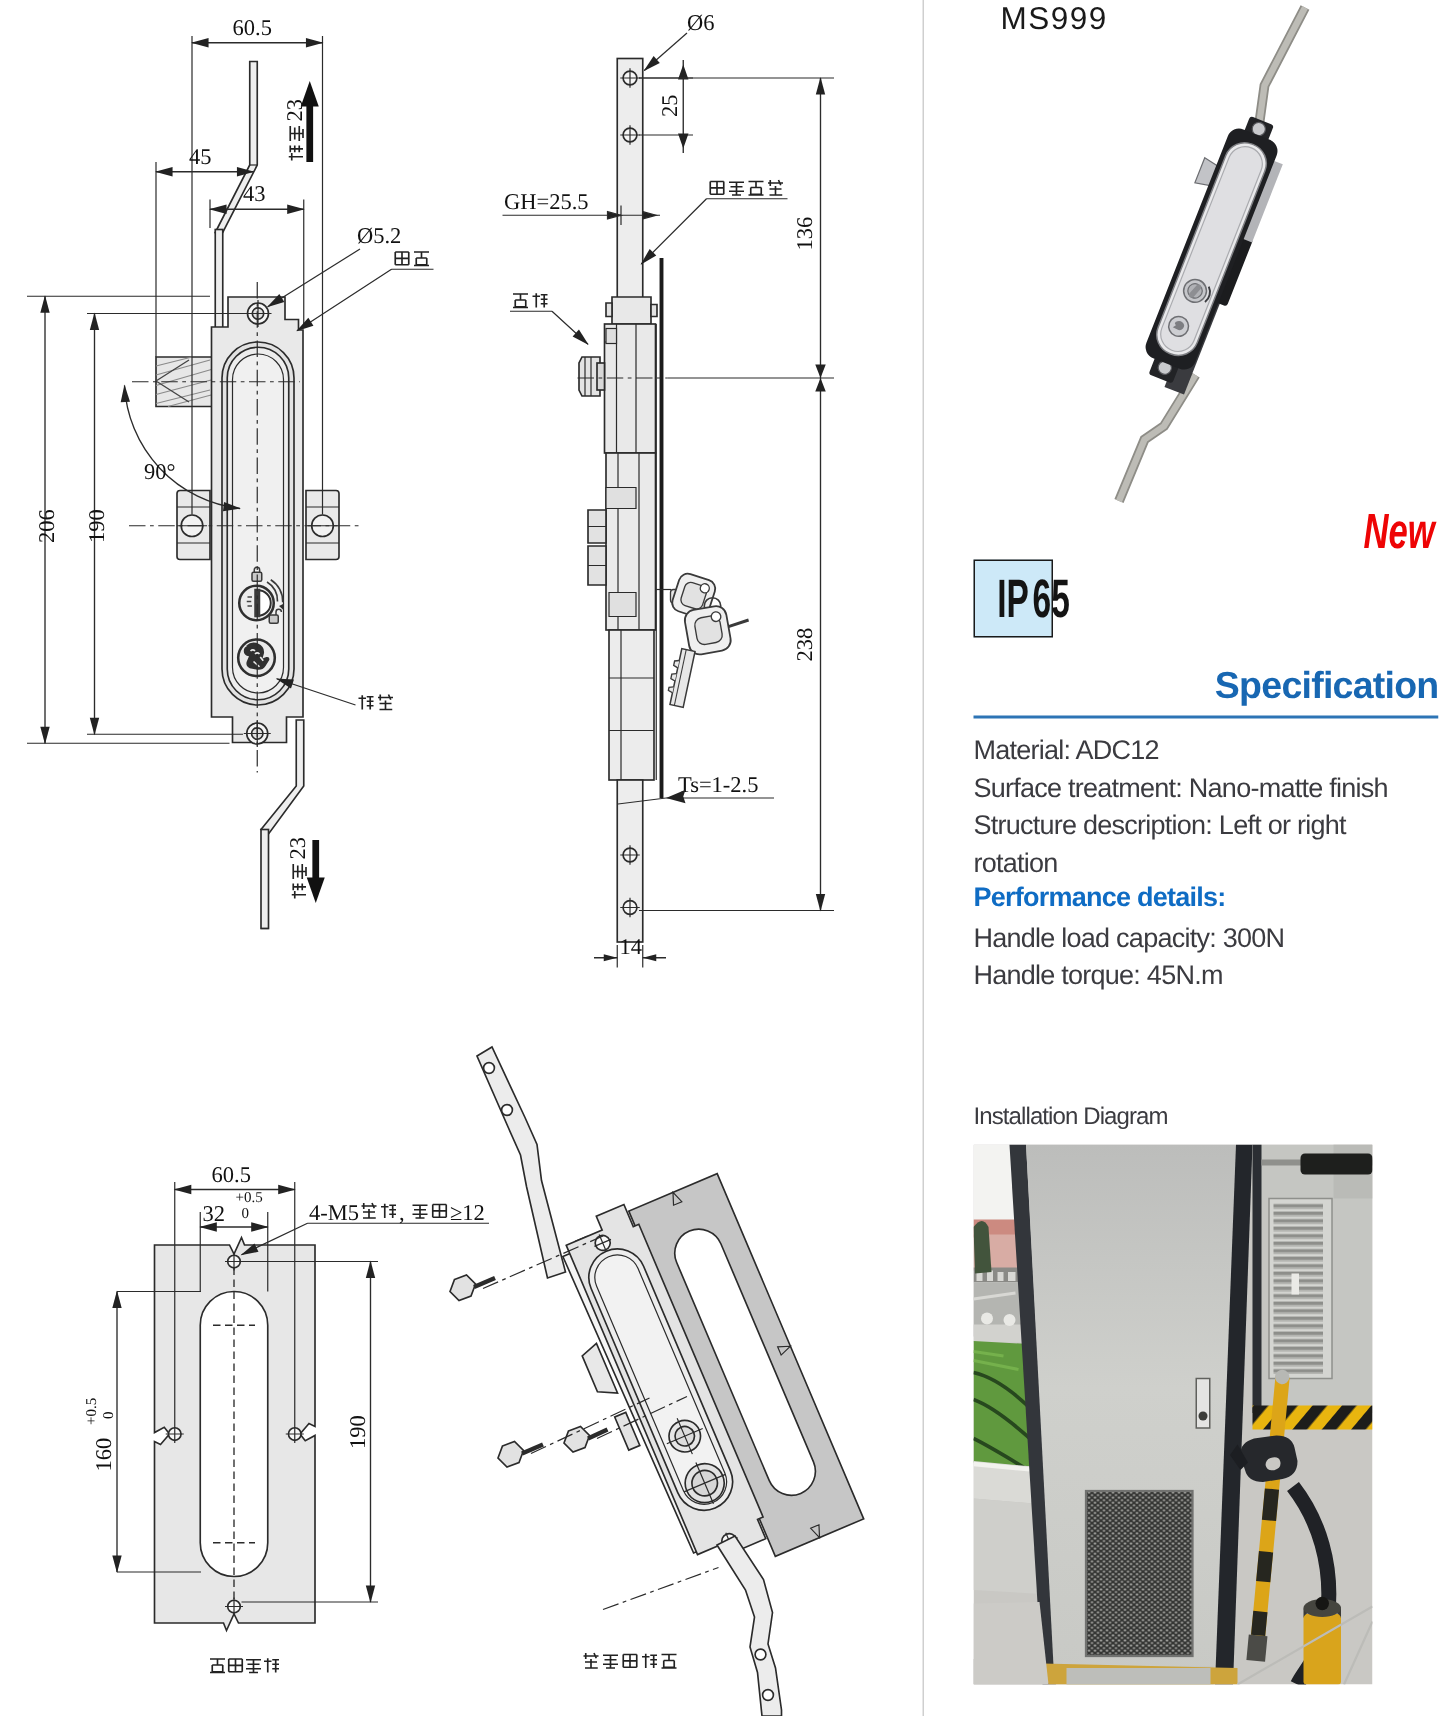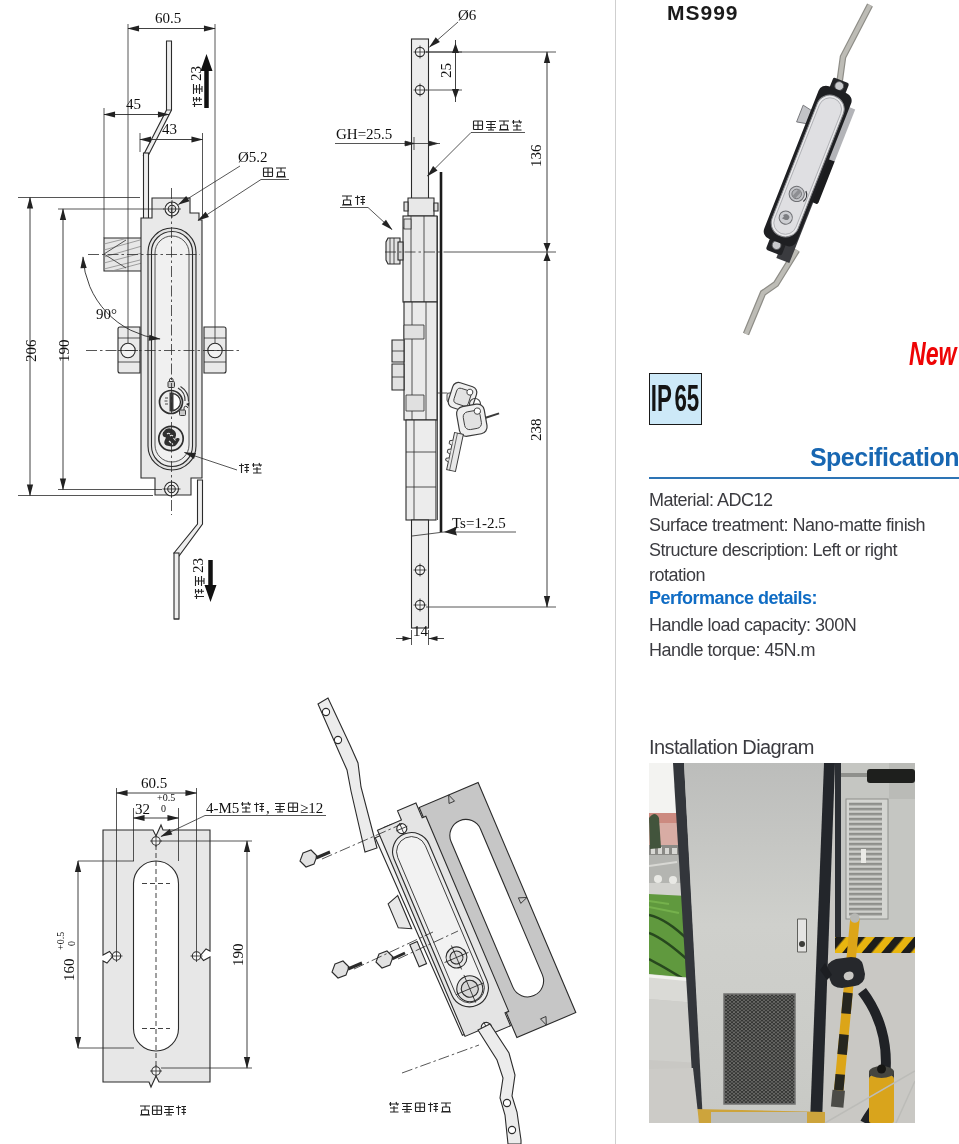--- a/index.html
+++ b/index.html
@@ -1,27 +1,27 @@
 <!DOCTYPE html>
 <html><head>
 <meta charset="utf-8">
 <style>
   html,body{margin:0;padding:0;}
   body{width:959px;height:1144px;background:#ffffff;font-family:"Liberation Sans",sans-serif;position:relative;overflow:hidden;}
   .abs{position:absolute;}
   #vsep{position:absolute;left:615px;top:0;width:1px;height:1144px;background:#cfcfcf;}
-  #ms999{left:667px;top:1px;font-size:21px;font-weight:bold;color:#1a1a1a;letter-spacing:1px;}
+  #ms999{left:667px;top:1px;font-size:21px;font-weight:normal;color:#1a1a1a;letter-spacing:1px;}
   #newtag{left:909px;top:335px;color:#ee0405;font-size:33px;font-weight:bold;font-style:italic;transform:scaleX(0.70);transform-origin:left top;}
-  #ip65{left:649px;top:373px;width:51px;height:50px;background:#cde9f8;border:1.5px solid #1a1a1a;display:flex;align-items:center;justify-content:center;}
+  #ip65{left:649px;top:373px;width:51px;height:50px;background:#cde9f8;border:1.5px solid #1a1a1a;display:flex;align-items:center;}
   #ip65 span{font-size:36px;font-weight:bold;color:#141414;transform:scaleX(0.62);letter-spacing:0px;}
   #spectitle{left:649px;top:443px;width:310px;text-align:right;color:#1867b2;font-size:25px;font-weight:bold;letter-spacing:-0.5px;}
   #specrule{left:649px;top:477px;width:310px;height:2px;background:#2d74b5;}
   .spectext{left:649px;width:315px;color:#3b3b40;font-size:18px;letter-spacing:-0.5px;line-height:25px;}
   #perf{color:#0f6cc4;font-weight:bold;}
-  #instdia{left:649px;top:736px;color:#3b3b40;font-size:20px;letter-spacing:-0.6px;}
+  #instdia{left:649px;top:736px;color:#3b3b40;font-size:16px;letter-spacing:-0.6px;}
 </style>
 </head>
 <body>
 <div id="vsep"></div>
 <div class="abs" id="ms999">MS999</div>
 <div class="abs" id="newtag">New</div>
 <div class="abs" id="ip65">
     <span>IP<span style="padding-left:4px">65</span></span>
   </div>
 <div class="abs" id="spectitle">Specification</div>

